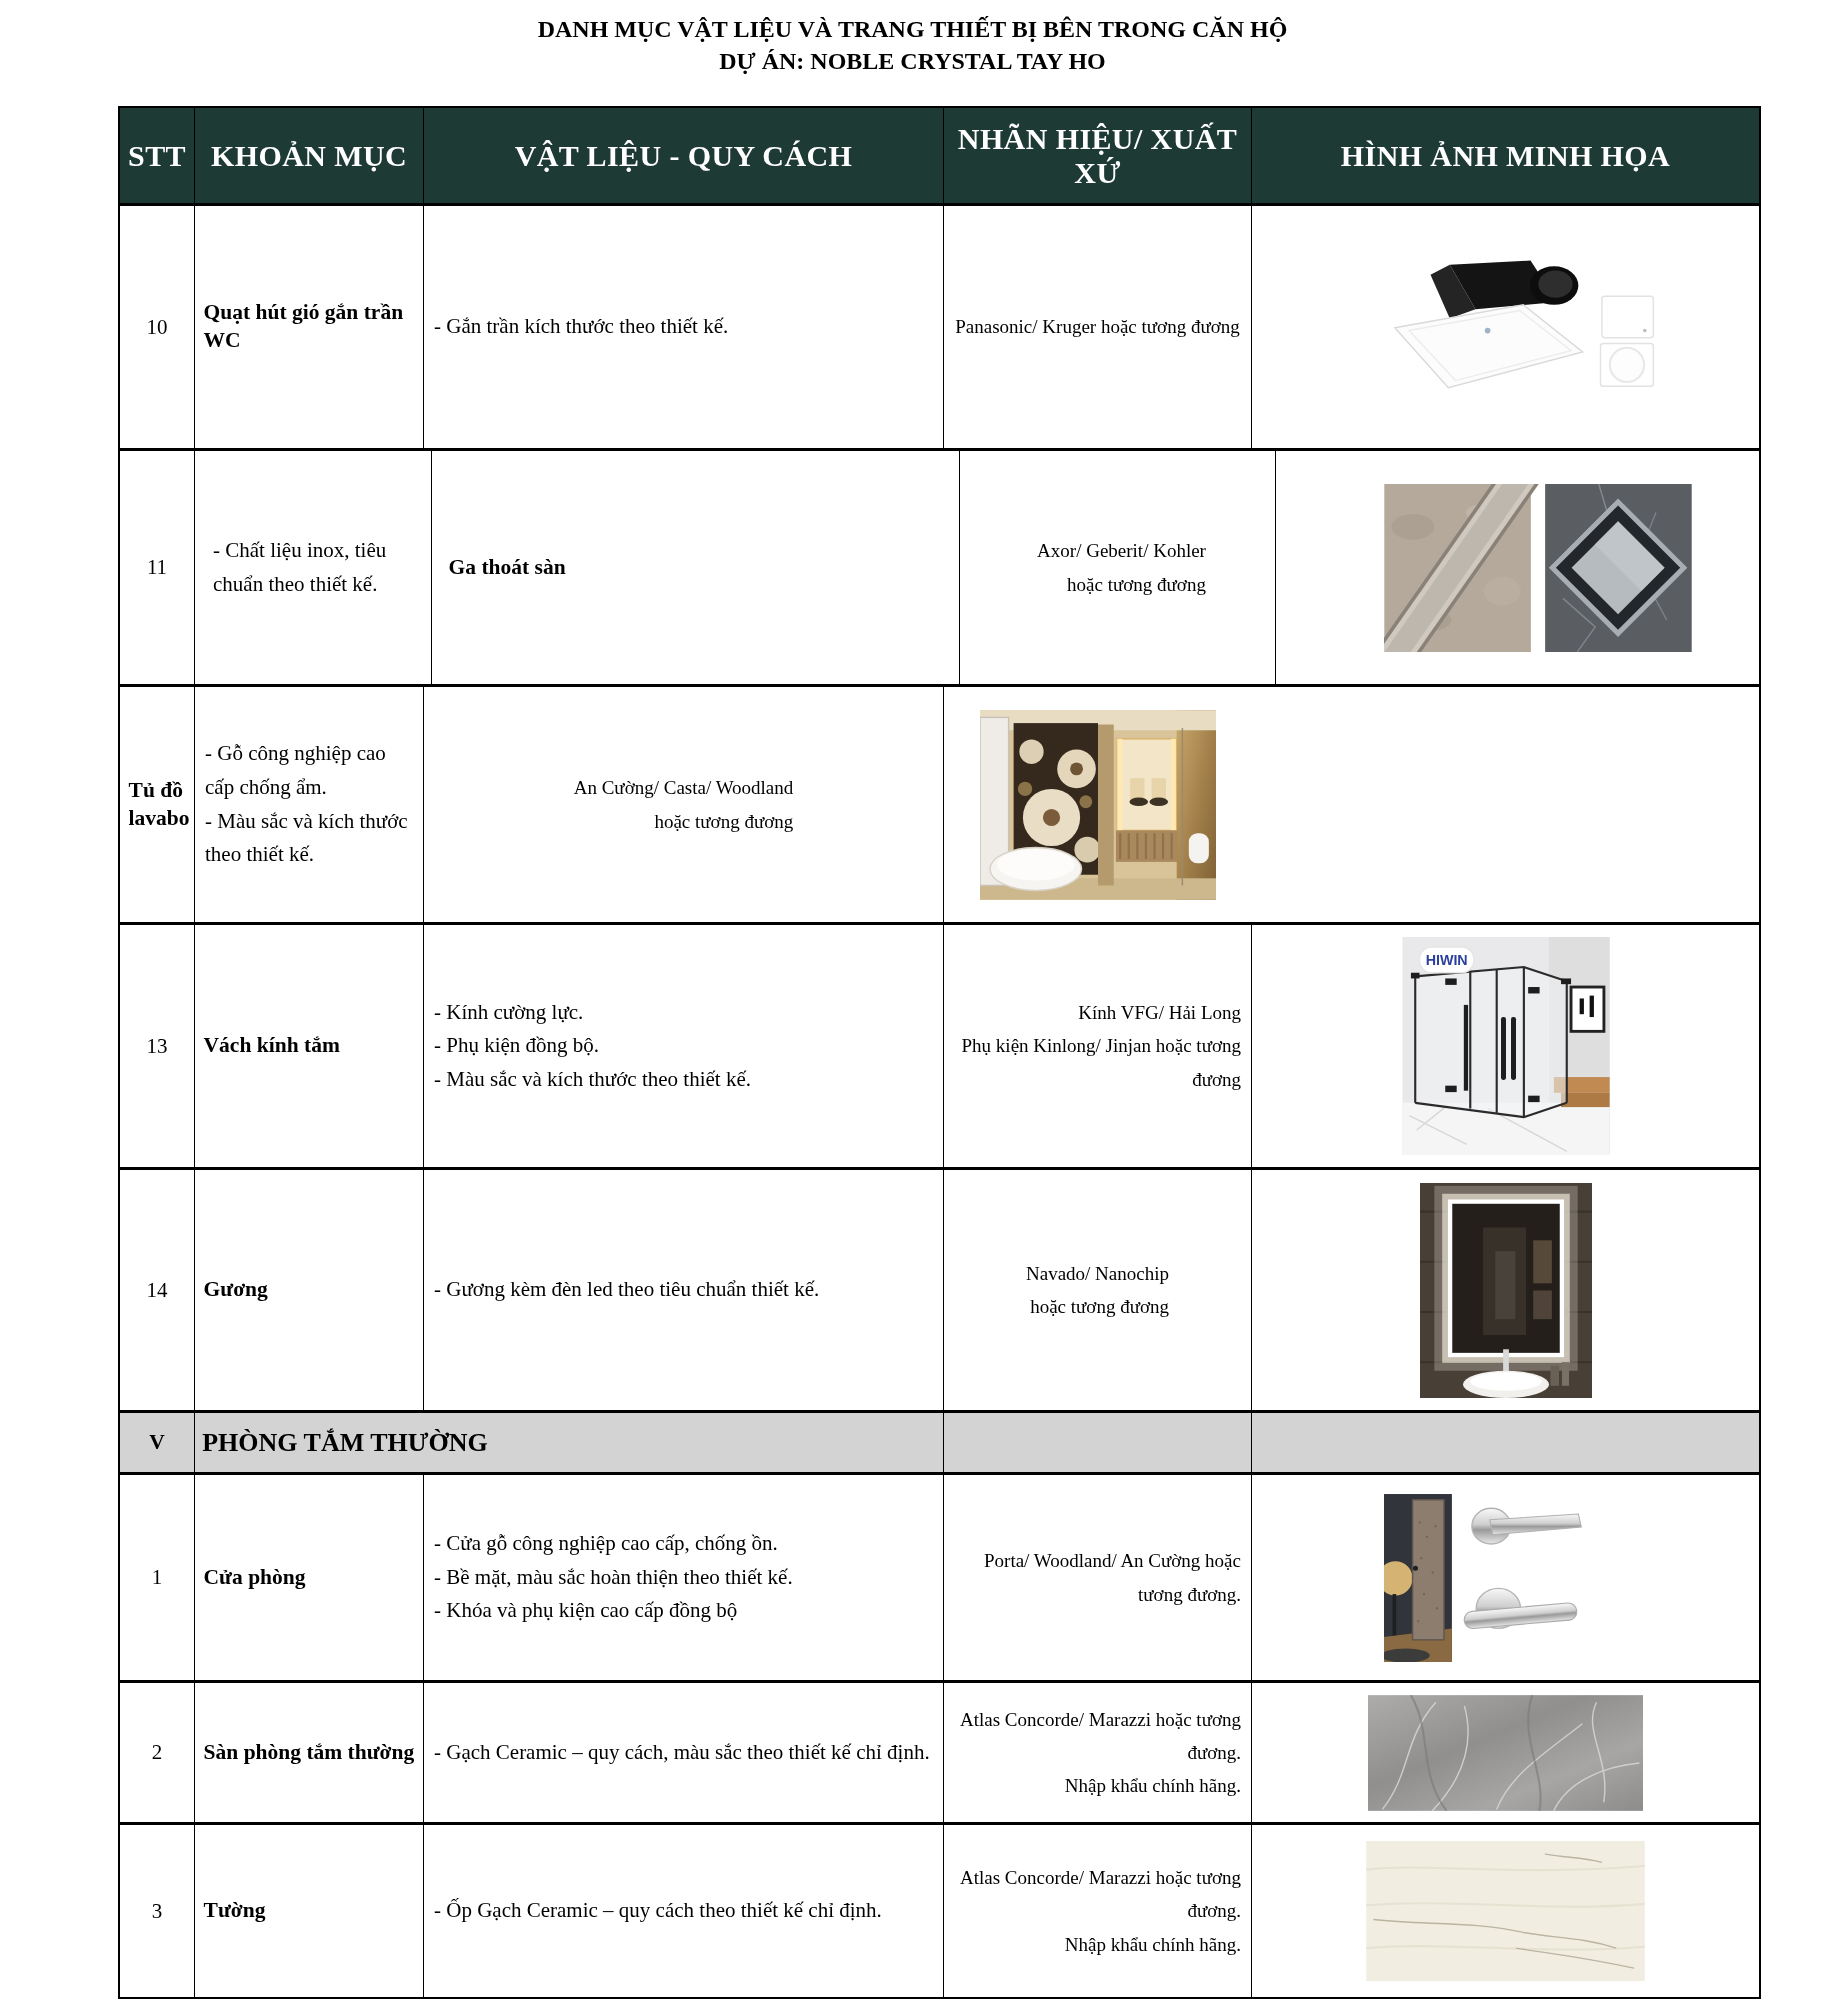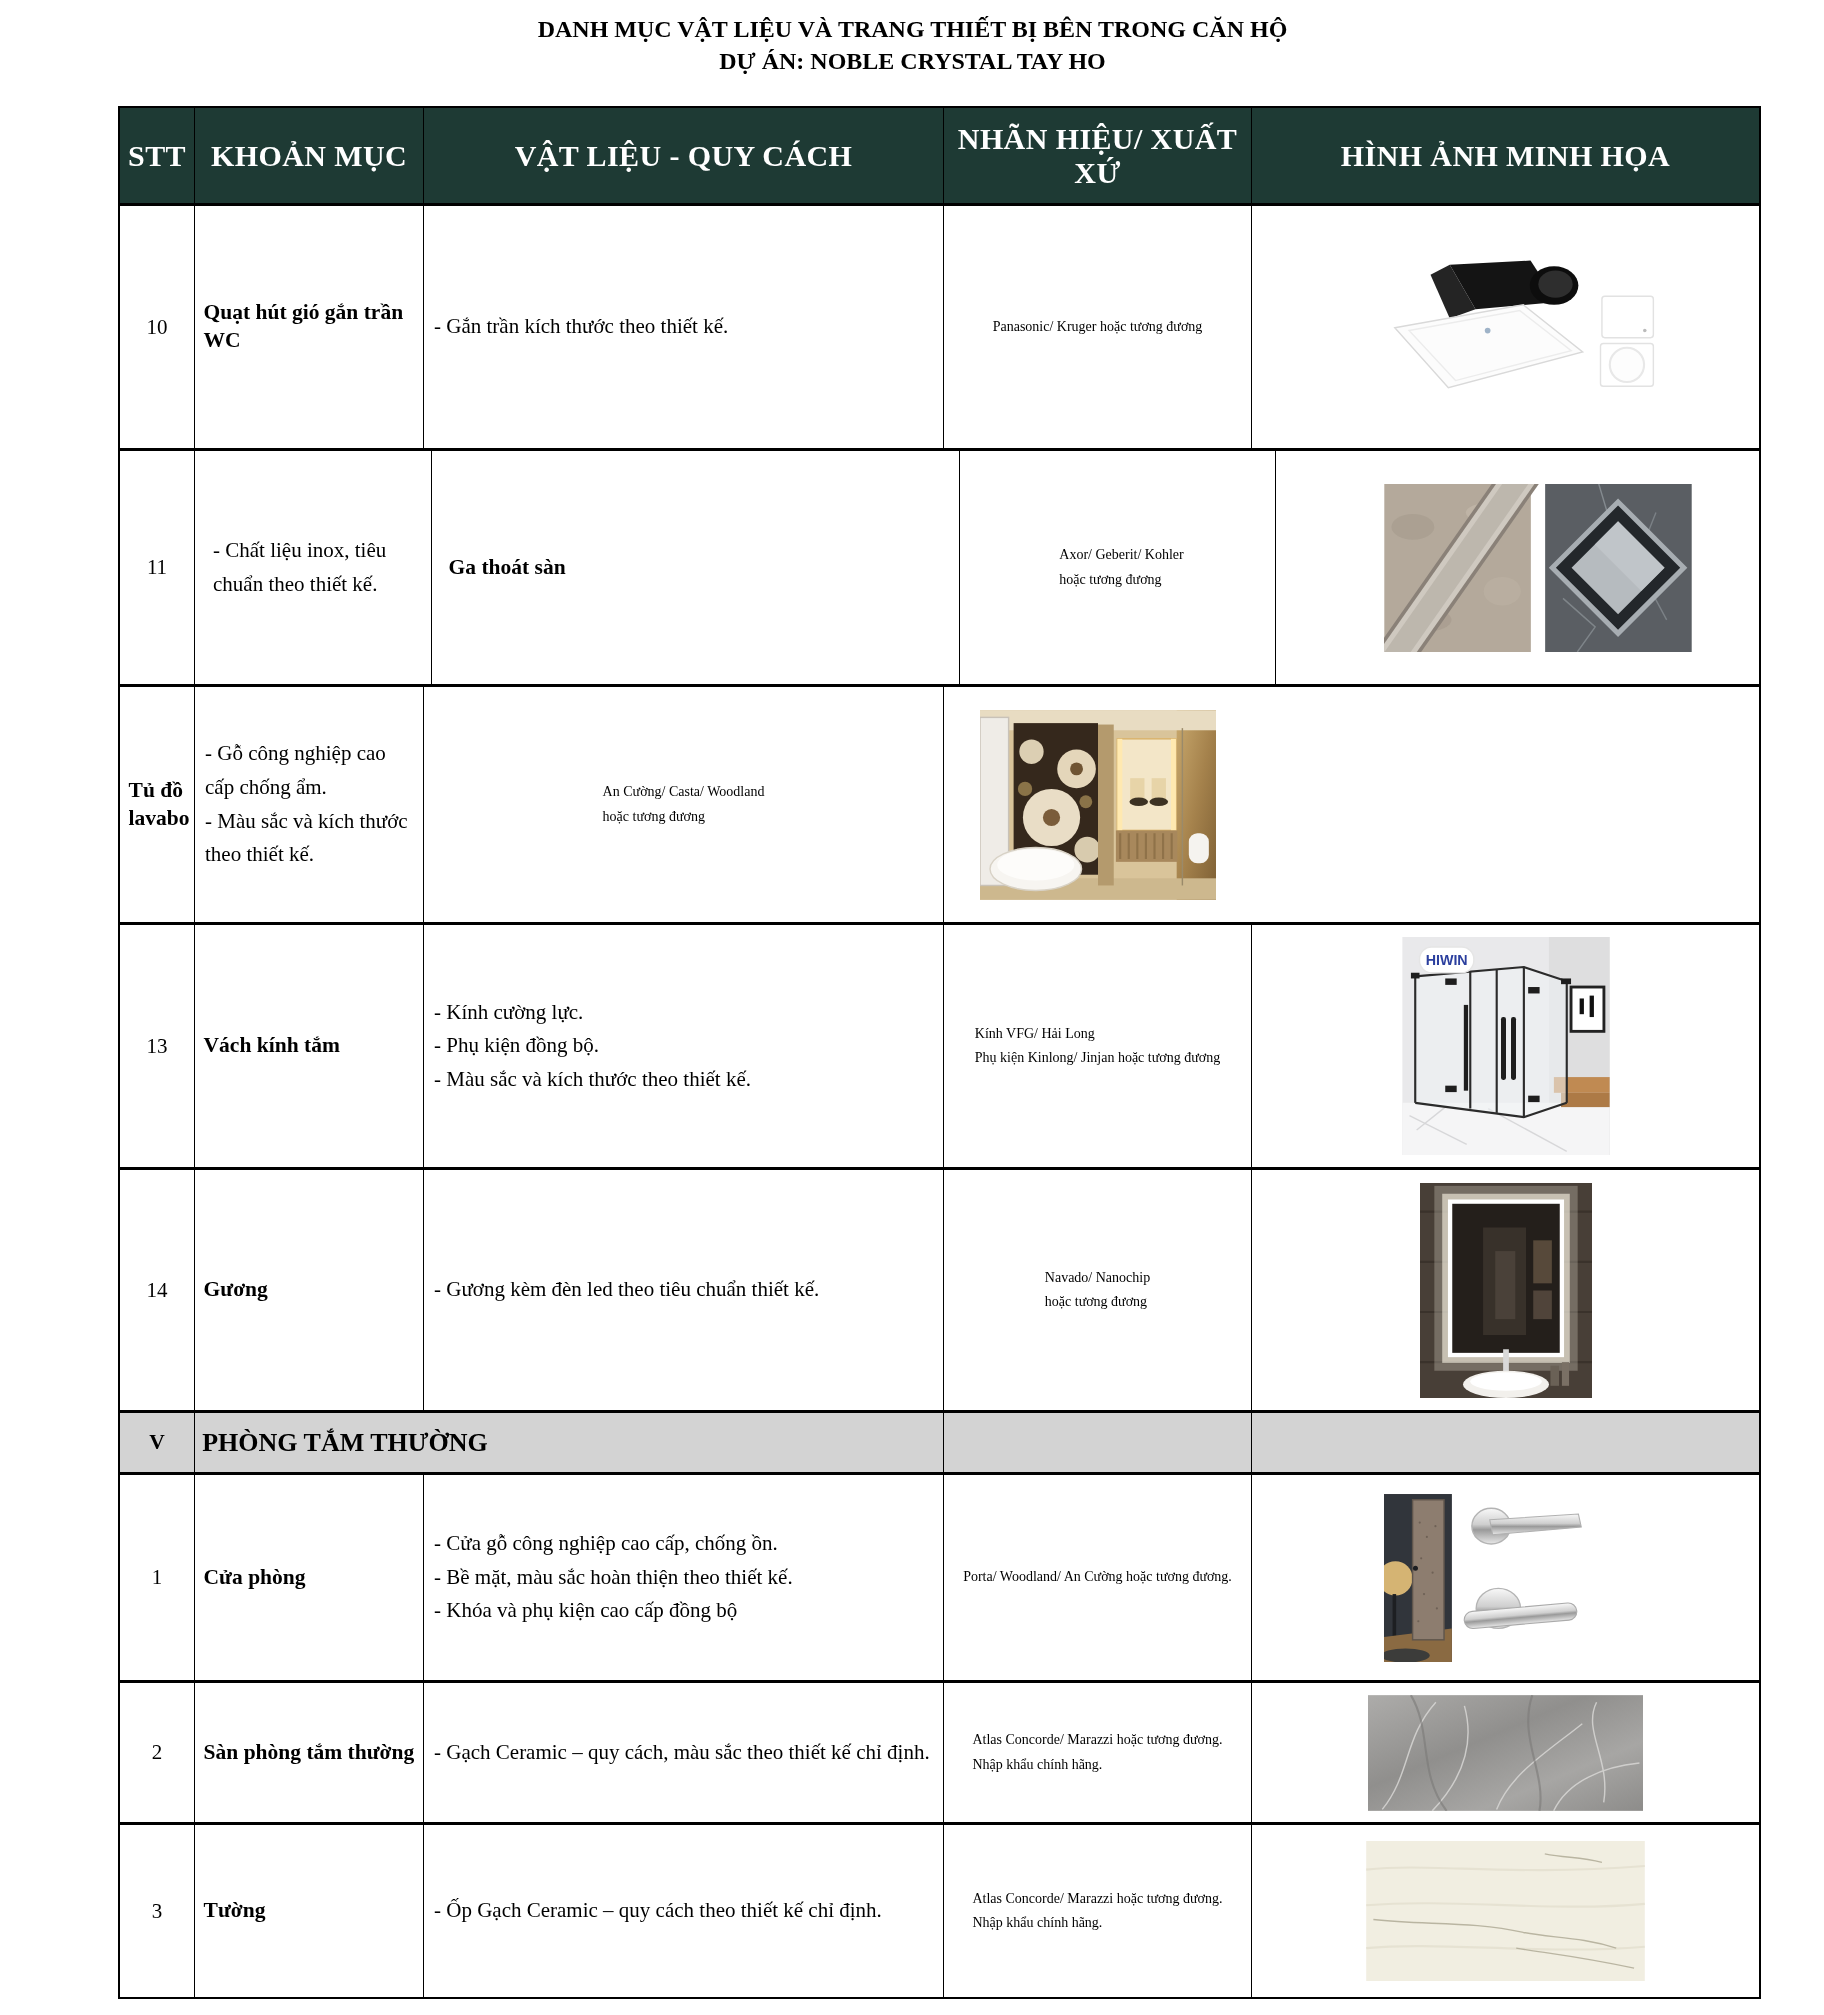--- a/index.html
+++ b/index.html
@@ -14,21 +14,21 @@
   .row:last-child{border-bottom:none;}
   .cell{border-right:1.4px solid #000;box-sizing:border-box;display:flex;
         align-items:center;overflow:hidden;}
   .cell:last-child{border-right:none;}
   .header{background:#1e3a34;color:#fff;height:98px;}
   .header .cell{justify-content:center;font-weight:bold;font-size:30px;
                 text-align:center;letter-spacing:0.4px;}
   .stt{justify-content:center;font-size:21px;}
   .item{font-weight:bold;font-size:21.5px;padding:2.9px 5.7px 2.9px 8.6px;line-height:1.3;}
   .spec{font-size:21px;padding:2.9px 7.2px 2.9px 10px;white-space:pre-line;line-height:1.6;}
-  .brand{justify-content:center;text-align:left;font-size:14px;
+  .brand{justify-content:center;text-align:right;font-size:19px;
          white-space:pre-line;line-height:1.75;padding:2.9px 10px;}
   .img{justify-content:center;}
   .section{background:#d3d3d3;height:62px;}
   .section .stt{font-weight:bold;font-size:21.5px;}
   .section .label{font-weight:bold;font-size:26px;padding-left:7.2px;grid-column:2/4;}
   .h343{height:245px;}.h330{height:236px;gap:8px;}.h332{height:238px;}
   .h340{height:243px;}.h290{height:208px;}.h198{height:142px;}.h240{height:172px;}
   svg{display:block;}
 </style>
 </head>

